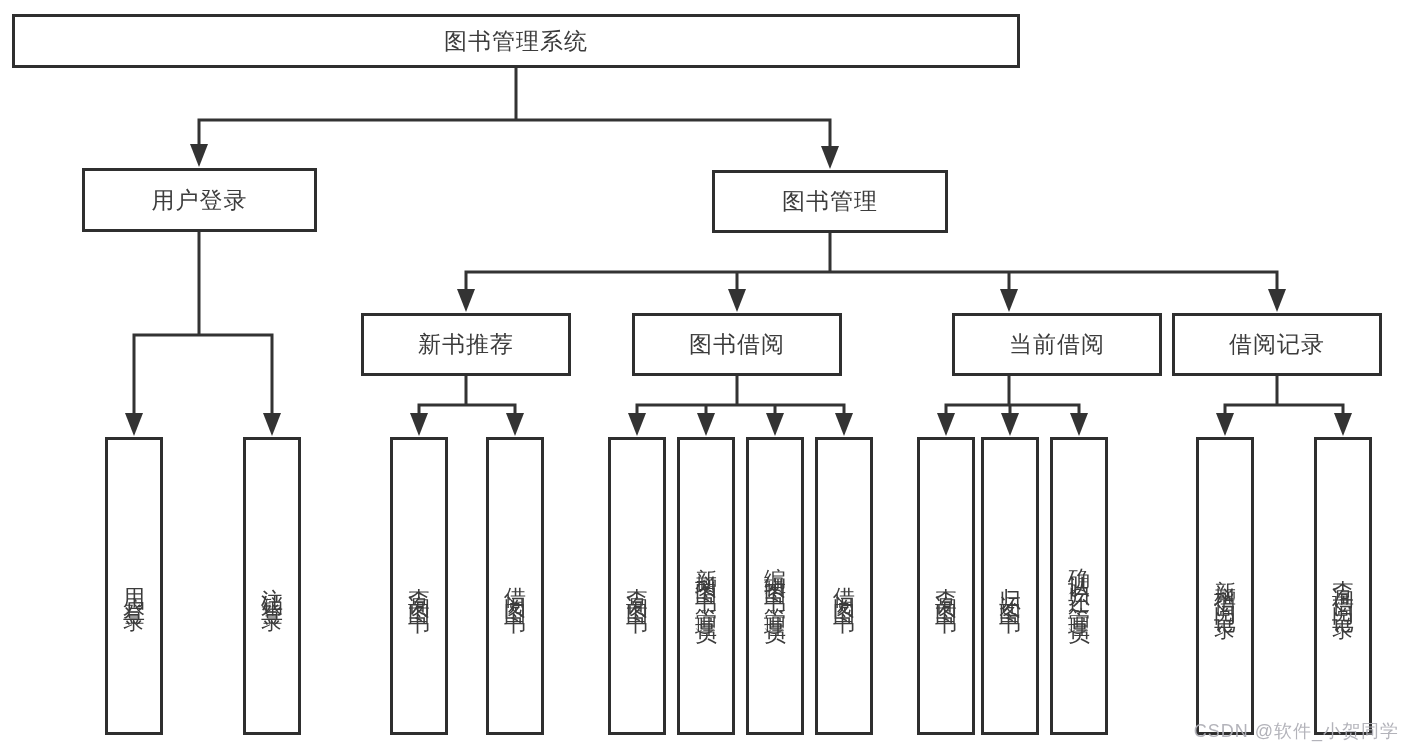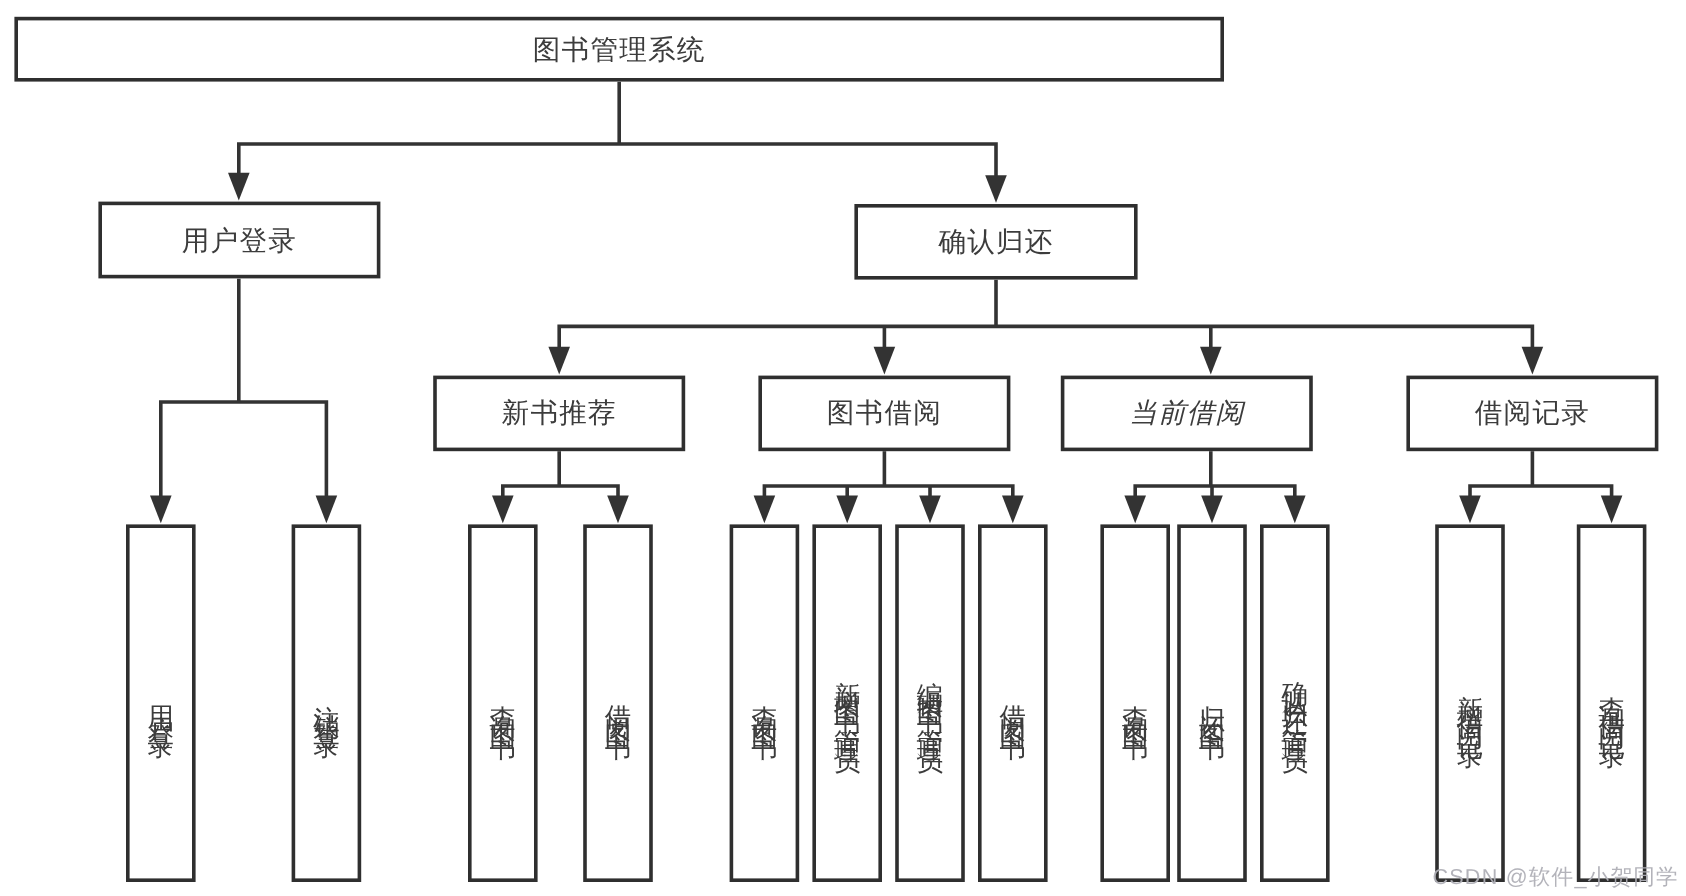--- a/index.html
+++ b/index.html
@@ -44,21 +44,21 @@
     letter-spacing: 8px;
     line-height: 1;
     color: #3c3c3c;
   }
   .root  { left: 12px;  top: 14px;  width: 1008px; height: 54px; }
   .n-user-login { left: 82px;  top: 168px; width: 235px; height: 64px; }
   .n-book-mgmt  { left: 712px; top: 170px; width: 236px; height: 63px; }
   .l3 { top: 313px; width: 210px; height: 63px; }
   .n-new-rec    { left: 361px; }
   .n-borrowing  { left: 632px; }
-  .n-current    { left: 884px; font-style: italic; }
+  .n-current    { left: 952px; }
   .n-records    { left: 1172px; }
   .vnode { top: 437px; width: 58px; height: 298px; }
   .v-a1 { left: 105px; }
   .v-a2 { left: 243px; }
   .v-b1 { left: 390px; }
   .v-b2 { left: 486px; }
   .v-c1 { left: 608px; }
   .v-c2 { left: 677px; }
   .v-c3 { left: 746px; }
   .v-c4 { left: 815px; }
@@ -124,21 +124,21 @@
   </svg>
 
   <div class="node hnode root">
     <span>图书管理系统</span>
   </div>
 
   <div class="node hnode n-user-login">
     <span>用户登录</span>
   </div>
   <div class="node hnode n-book-mgmt">
-    <span>确认归还</span>
+    <span>图书管理</span>
   </div>
 
   <div class="node hnode l3 n-new-rec">
     <span>新书推荐</span>
   </div>
   <div class="node hnode l3 n-borrowing">
     <span>图书借阅</span>
   </div>
   <div class="node hnode l3 n-current">
     <span>当前借阅</span>

